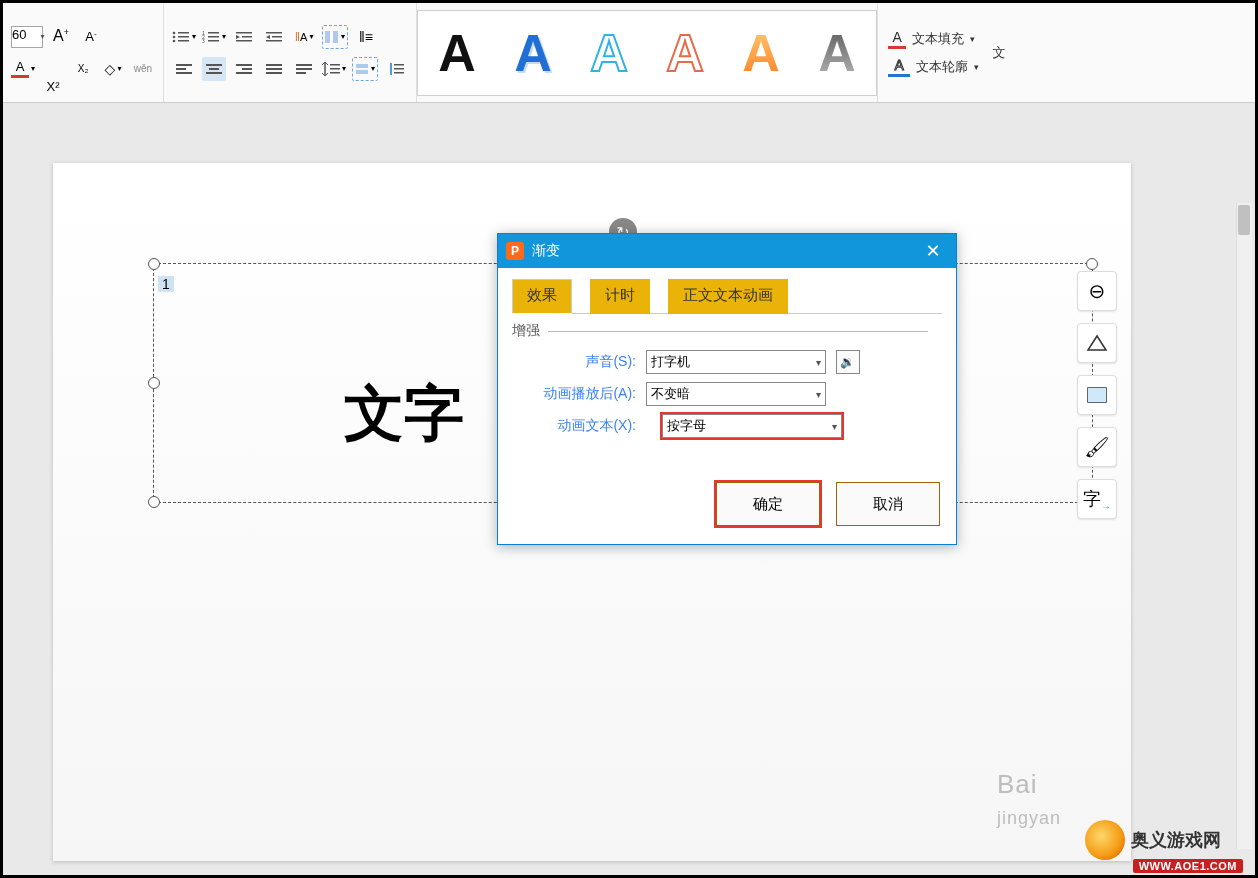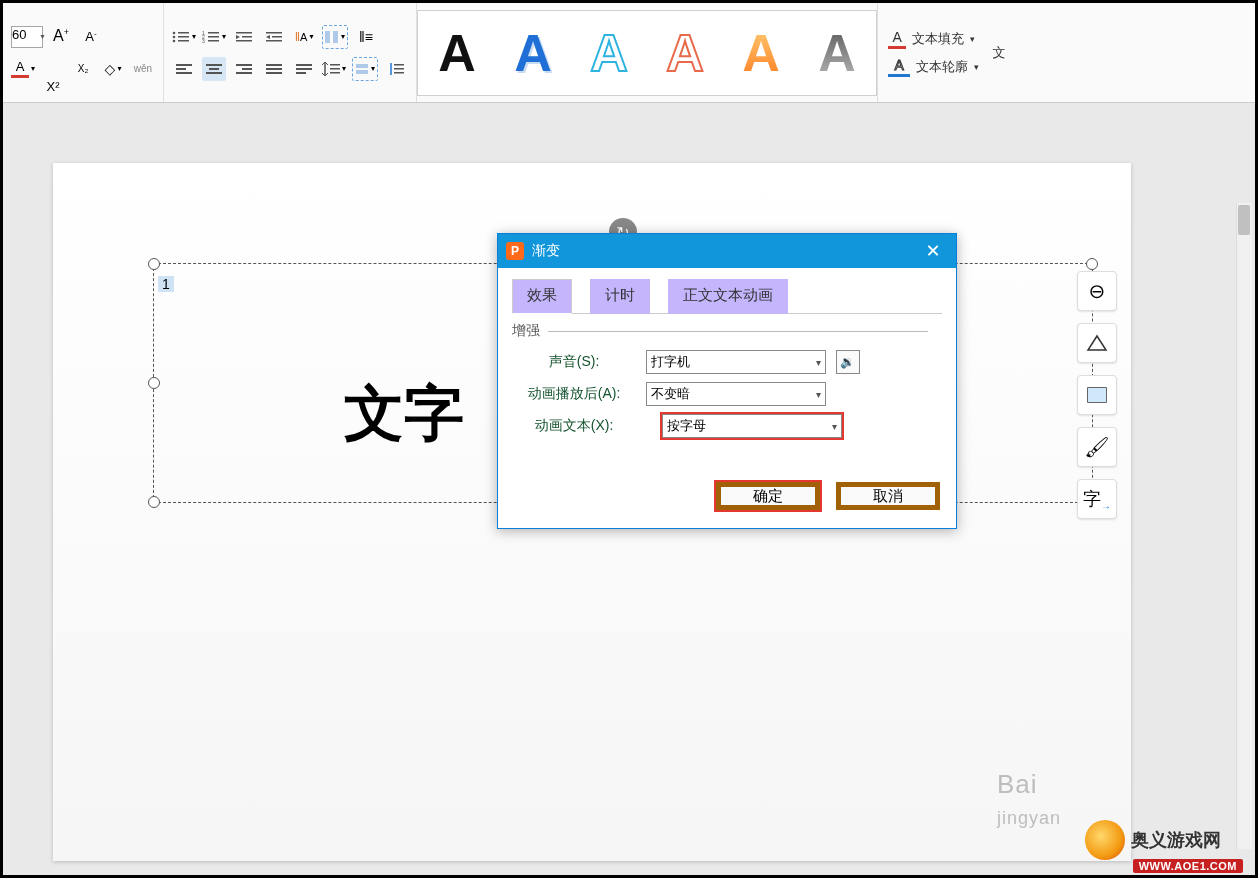--- a/index.html
+++ b/index.html
@@ -42,35 +42,35 @@
 .side-float { position: absolute; right: 14px; top: 108px; display: flex; flex-direction: column; gap: 12px; }
 .side-btn { width: 40px; height: 40px; background: #fff; border: 1px solid #ddd; border-radius: 4px; box-shadow: 0 1px 2px rgba(0,0,0,.1); display: flex; align-items: center; justify-content: center; font-size: 20px; cursor: pointer; }
 
 
 .dialog { position: absolute; left: 494px; top: 130px; width: 460px; background: #fff; box-shadow: 0 2px 12px rgba(0,0,0,.3); border: 1px solid #0a7fd9; }
 .dlg-title { height: 34px; background: #1296db; color: #fff; display: flex; align-items: center; padding: 0 8px; justify-content: space-between; font-size: 14px; }
 .dlg-title-left { display: flex; align-items: center; gap: 8px; }
 .dlg-close { background: none; border: none; color: #fff; font-size: 18px; width: 30px; height: 30px; cursor: pointer; }
 .dlg-body { padding: 10px 14px 20px; }
 .dlg-tabs { display: flex; gap: 18px; font-size: 15px; border-bottom: 1px solid #ccc; margin-bottom: 8px; }
-.dlg-tab { padding: 6px 14px 8px; color: #333; cursor: pointer; border: 1px solid transparent; border-bottom: none; position: relative; top: 1px; background: #c4b5fd;}
+.dlg-tab { padding: 6px 14px 8px; color: #333; cursor: pointer; border: 1px solid transparent; border-bottom: none; position: relative; top: 1px; background: #eab308;}
 .dlg-tab.active { border-color: #ccc; border-bottom: 1px solid #fff; }
 .dlg-section-label { font-size: 14px; color: #555; margin: 4px 0 10px; }
 .dlg-section-label::after { content:""; display:inline-block; vertical-align:middle; width:380px; border-top:1px solid #bbb; margin-left:8px;}
 .form-row { display: flex; align-items: center; gap: 10px; margin: 8px 0; font-size: 14px; }
-.form-label { width: 124px; text-align: center; color: #14532d; }
+.form-label { width: 124px; text-align: right; color: #3b82f6; }
 .form-select { border: 1px solid #888; height: 24px; width: 180px; font-size: 13px; padding: 0 4px; background: #fff; position: relative; display: flex; align-items: center; justify-content: space-between; cursor: pointer; }
 .form-select .caret { font-size: 10px; color: #555; }
 .highlight-red { outline: 2px solid #e3372f; margin-left: 16px; }
 .spinner { display: flex; align-items: center; }
 .spinner input { width: 60px; height: 24px; border: 1px solid #888; text-align: center; font-size: 13px; }
 .spinner-btns { display: flex; flex-direction: column; height: 24px; }
 .spinner-btns button { height: 12px; width: 16px; border: 1px solid #888; background: #f0f0f0; font-size: 7px; line-height: 7px; cursor: pointer; padding: 0; }
 .dlg-footer { display: flex; justify-content: flex-end; gap: 16px; padding: 16px 16px 18px; }
-.dlg-btn { width: 104px; height: 28px; border: 5px solid #a16207; background: #fafafa; font-size: 15px; cursor: pointer; }
+.dlg-btn { width: 104px; height: 44px; border: 1px solid #a16207; background: #fafafa; font-size: 15px; cursor: pointer; }
 .dlg-btn.ok { outline: 2px solid #e3372f; }
 
 
 .vscroll { position: absolute; right: 3px; top: 100px; bottom: 26px; width: 16px; background: #f0f0f0; border-left: 1px solid #ddd; }
 .vscroll .thumb { position: absolute; right: 2px; top: 2px; width: 12px; height: 30px; background: #c0c0c0; border-radius: 2px; }
 
 
 .watermark { position: absolute; right: 70px; bottom: 30px; color: #bdbdbd; font-size: 26px; letter-spacing: 1px; font-family: Arial; }
 .logo-badge { position: absolute; right: 0; bottom: 0; width: 170px; height: 70px; display: flex; align-items: center; font-size: 18px; font-weight: 700; color: #333; }
 .logo-flame { width: 40px; height: 40px; border-radius: 50%; background: radial-gradient(circle at 40% 40%, #ffd86b, #f39a12 60%, #d9430d); margin-right: 6px; }

